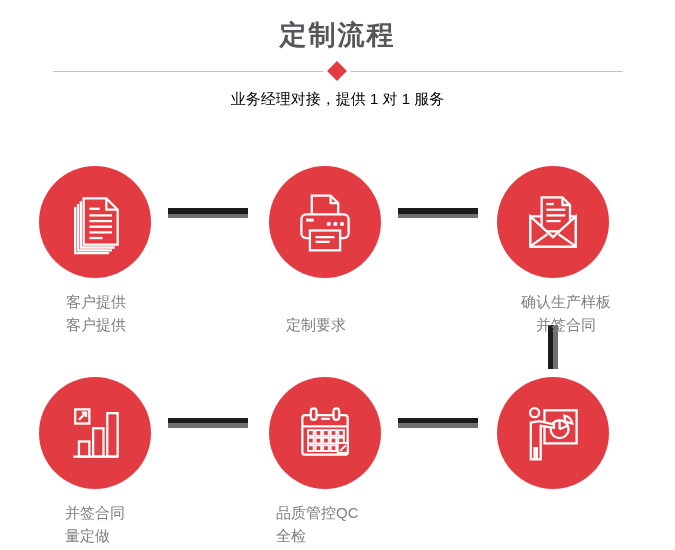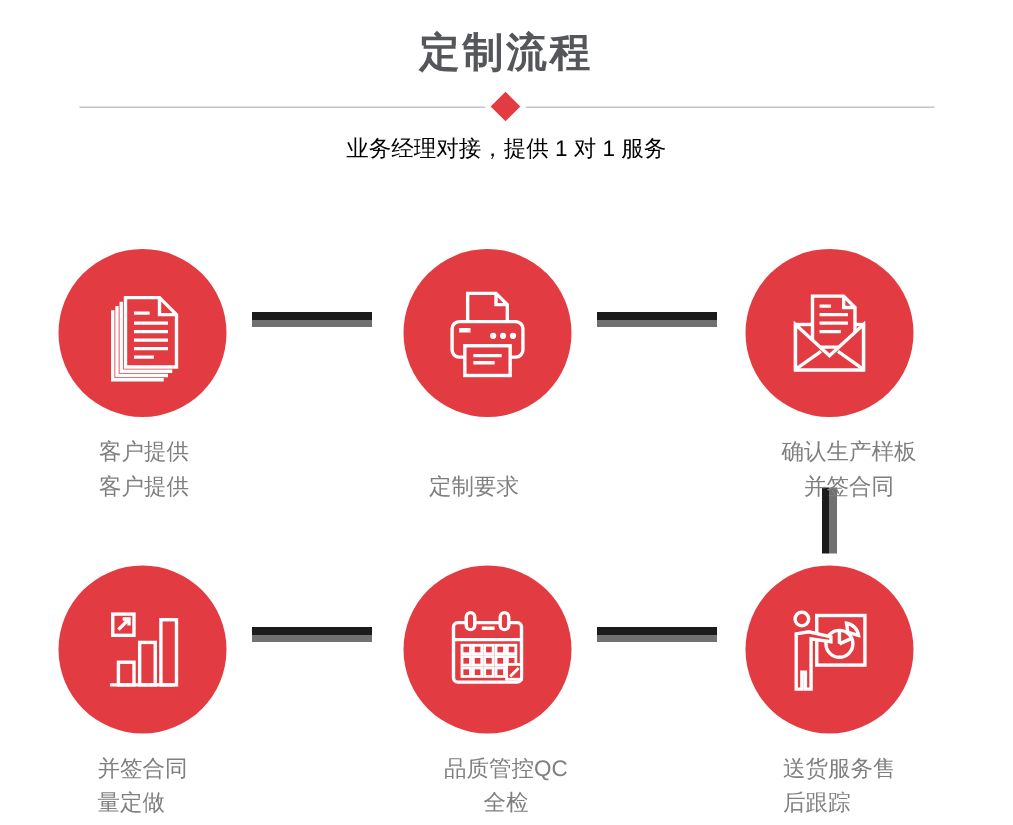--- a/index.html
+++ b/index.html
@@ -18,21 +18,21 @@
   
   .circle{position:absolute;width:112px;height:112px;border-radius:50%;background:#e23b41;
           display:flex;align-items:center;justify-content:center;}
   .c1{left:39px;top:166px;}  .c2{left:269px;top:166px;}  .c3{left:497px;top:166px;}
   .c4{left:39px;top:377px;}  .c5{left:269px;top:377px;}  .c6{left:497px;top:377px;}
   .circle svg{display:block;}
 
   
   .step-label{position:absolute;font-size:15px;line-height:23px;color:#7f7f7f;white-space:pre-line;}
   .l1{left:66px;top:290px;}  .l2{left:286px;top:290px;}  .l3{left:521px;top:290px;text-align:center;}
-  .l4{left:65px;top:501px;}  .l5{left:296px;top:501px;text-align:center;}  .l6{left:522px;top:501px;}
+  .l4{left:65px;top:501px;}  .l5{left:276px;top:501px;}  .l6{left:522px;top:501px;}
 
   
   .connector-h{position:absolute;width:80px;height:10px;
      background:linear-gradient(to bottom,#1b1b1b 0%,#1b1b1b 55%,#707070 55%,#707070 100%);}
   .h1{left:168px;top:208px;} .h2{left:398px;top:208px;}
   .h3{left:168px;top:418px;} .h4{left:398px;top:418px;}
   .connector-v{position:absolute;width:10px;height:44px;left:548px;top:325px;
      background:linear-gradient(to right,#1b1b1b 0%,#1b1b1b 50%,#707070 50%,#707070 100%);}
 </style>
 </head>
@@ -159,15 +159,14 @@
         <path d="M12.5 25 L21.5 23.5 L37 27 L37 30.5 L23 28.5 L23 64 L19 64 L19 52 L16.5 52 L16.5 64 L12.5 64 Z" fill="#e23b41"></path>
       </g>
     </svg>
   </div>
 
   <div class="step-label l1"><span>客户提供</span><br><span>客户提供</span></div>
   <div class="step-label l2"><br><span>定制要求</span></div>
   <div class="step-label l3"><span>确认生产样板</span><br><span>并签合同</span></div>
   <div class="step-label l4"><span>并签合同</span><br><span>量定做</span></div>
   <div class="step-label l5"><span>品质管控QC</span><br><span>全检</span></div>
-  <div class="step-label l6"><span>送货服务售</span><br><span>后跟踪</span></div>
 
 </div>
 
 </body></html>

